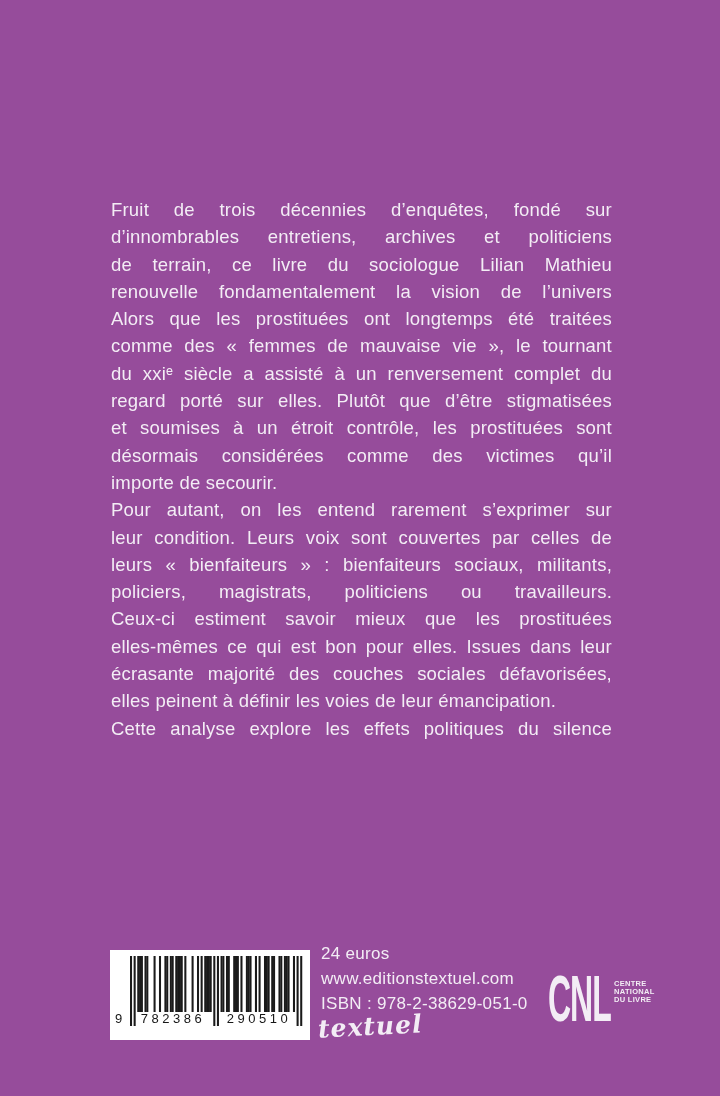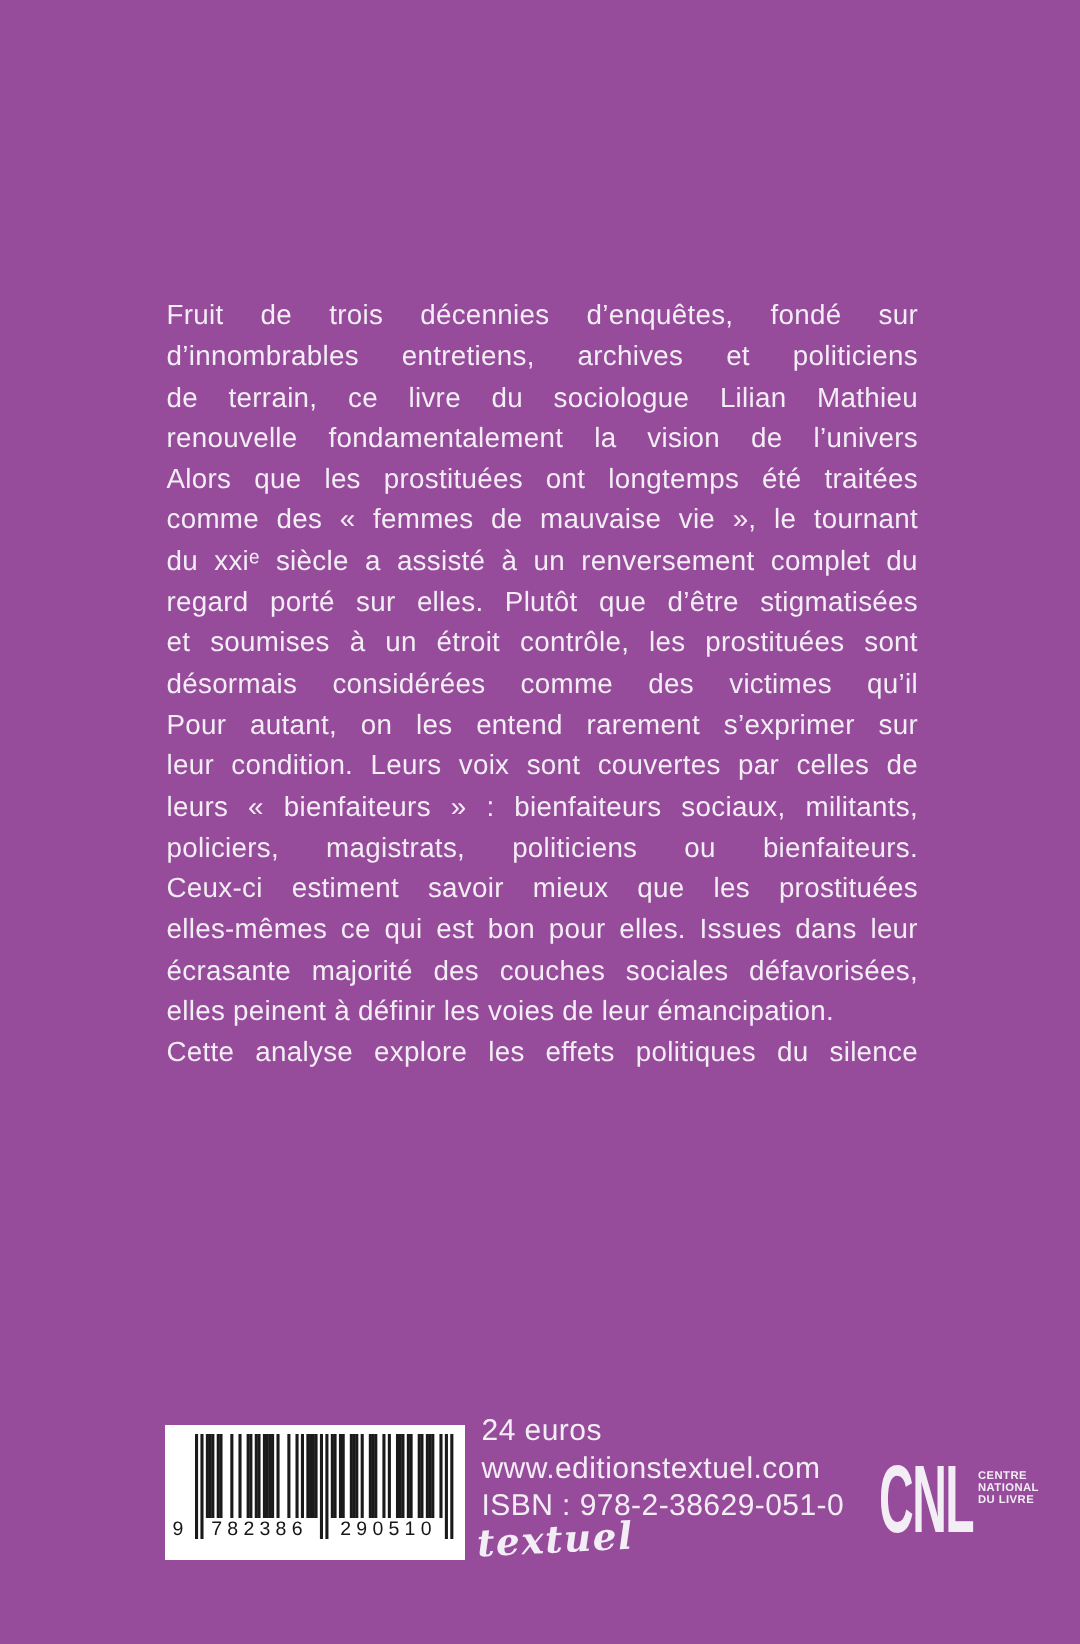--- a/index.html
+++ b/index.html
@@ -26,30 +26,30 @@
   .barcode-box svg { position:absolute; left:0; top:0; }
   .bc-digit {
     position:absolute; top:61px; font-size:13px; line-height:16px;
     color:#161616; font-family:"Liberation Sans","DejaVu Sans",sans-serif;
   }
   .bc-left  { left:5px; }
   .bc-g1 { left:63px;  transform:translateX(-50%); letter-spacing:3.5px; }
   .bc-g2 { left:149px; transform:translateX(-50%); letter-spacing:3.5px; }
   .info {
     position:absolute; left:321px; top:942px;
-    font-size:20px; line-height:24.8px; letter-spacing:0.3px;
+    font-size:17px; line-height:24.8px; letter-spacing:0.3px;
   }
   .textuel-logo {
     position:absolute; left:318px; top:1012px;
     font-family:"DejaVu Serif","Liberation Serif",serif;
     font-style:italic; font-weight:bold; font-size:25px;
     transform:rotate(-3deg); letter-spacing:1px;
   }
   .cnl {
-    position:absolute; left:586px; top:976px; width:115px; height:52px;
+    position:absolute; left:548px; top:976px; width:115px; height:52px;
   }
   .cnl-acronym {
     position:absolute; left:0; top:0;
     font-size:64px; line-height:46px; font-weight:bold;
     letter-spacing:-2px; transform:scale(0.5,1); transform-origin:left top;
     white-space:nowrap;
   }
   .cnl-caption {
     position:absolute; left:66px; top:4px;
     font-size:7.5px; line-height:8.2px; font-weight:bold;
@@ -152,20 +152,21 @@
         <span>sont</span>
       </div>
       <div class="line">
         <span>désormais</span>
         <span>considérées</span>
         <span>comme</span>
         <span>des</span>
         <span>victimes</span>
         <span>qu’il</span>
       </div>
+      <div class="line last">importe de secourir.</div>
       <div class="line">
         <span>Pour</span>
         <span>autant,</span>
         <span>on</span>
         <span>les</span>
         <span>entend</span>
         <span>rarement</span>
         <span>s’exprimer</span>
         <span>sur</span>
       </div>
@@ -188,21 +189,21 @@
         <span>:</span>
         <span>bienfaiteurs</span>
         <span>sociaux,</span>
         <span>militants,</span>
       </div>
       <div class="line">
         <span>policiers,</span>
         <span>magistrats,</span>
         <span>politiciens</span>
         <span>ou</span>
-        <span>bienfaiteurs.</span>
+        <span>travailleurs.</span>
       </div>
       <div class="line">
         <span>Ceux-ci</span>
         <span>estiment</span>
         <span>savoir</span>
         <span>mieux</span>
         <span>que</span>
         <span>les</span>
         <span>prostituées</span>
       </div>

